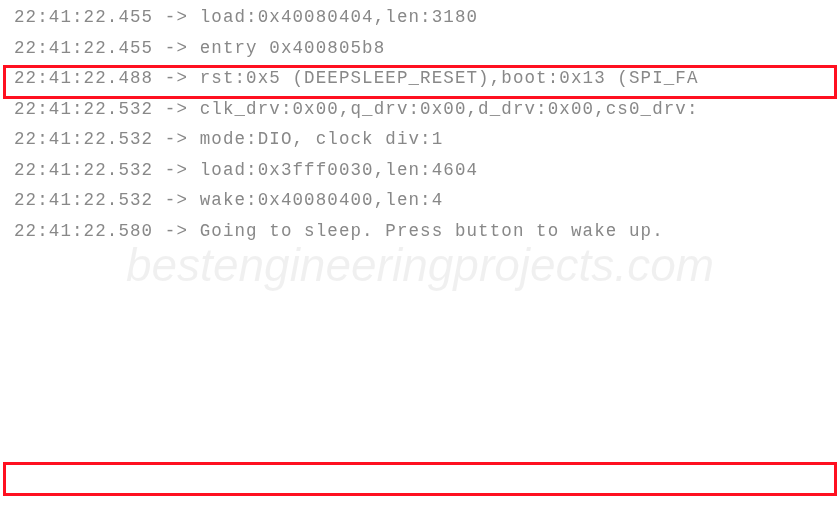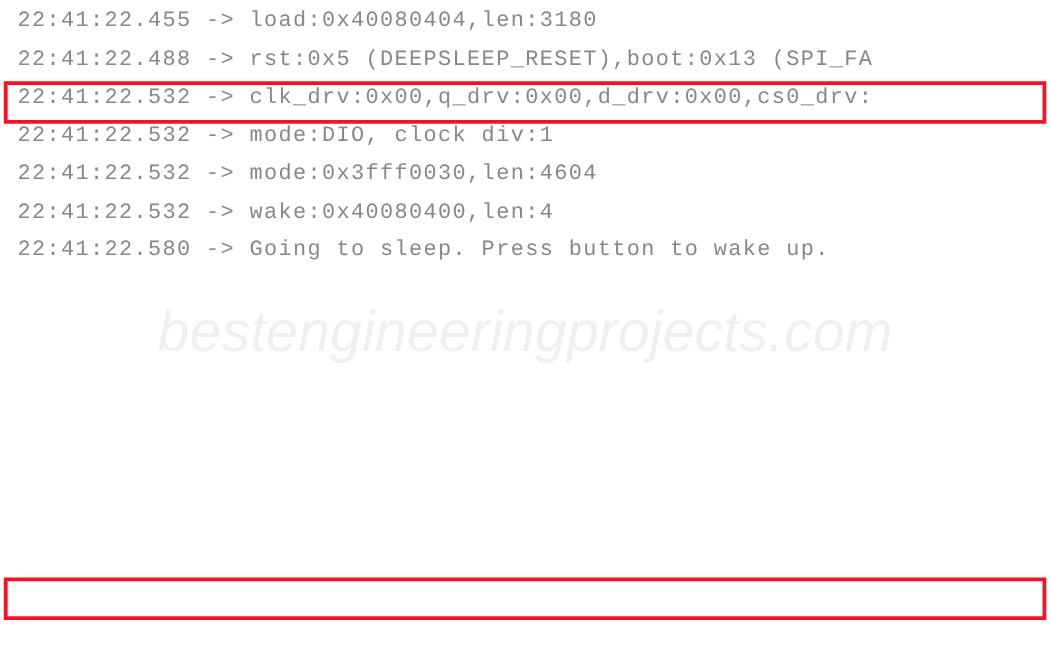--- a/index.html
+++ b/index.html
@@ -42,22 +42,23 @@
     font-style:italic;
   }
 </style>
 </head>
 <body>
 
 <div class="watermark">bestengineeringprojects.com</div>
 
 <div class="log-area" id="log-area">
     <div class="line"><span>22:41:22.455</span> <span>-&gt;</span> <span>load:0x40080404,len:3180</span></div>
+    <div class="line"><span>22:41:22.455</span> <span>-&gt;</span> <span>entry 0x400805b8</span></div>
     <div class="line"><span>22:41:22.488</span> <span>-&gt;</span> <span>rst:0x5 (DEEPSLEEP_RESET),boot:0x13 (SPI_FA</span></div>
     <div class="line"><span>22:41:22.532</span> <span>-&gt;</span> <span>clk_drv:0x00,q_drv:0x00,d_drv:0x00,cs0_drv:</span></div>
     <div class="line"><span>22:41:22.532</span> <span>-&gt;</span> <span>mode:DIO, clock div:1</span></div>
-    <div class="line"><span>22:41:22.532</span> <span>-&gt;</span> <span>mode:0x3fff0030,len:4604</span></div>
+    <div class="line"><span>22:41:22.532</span> <span>-&gt;</span> <span>load:0x3fff0030,len:4604</span></div>
     <div class="line"><span>22:41:22.532</span> <span>-&gt;</span> <span>wake:0x40080400,len:4</span></div>
     <div class="line"><span>22:41:22.580</span> <span>-&gt;</span> <span>Going to sleep. Press button to wake up.</span></div>
   </div>
 
 <div class="hlbox" style="top: 65px; left: 3px; width: 834px; height: 34px;"></div>
 <div class="hlbox" style="top: 462px; left: 3px; width: 834px; height: 34px;"></div>
 
 </body></html>

